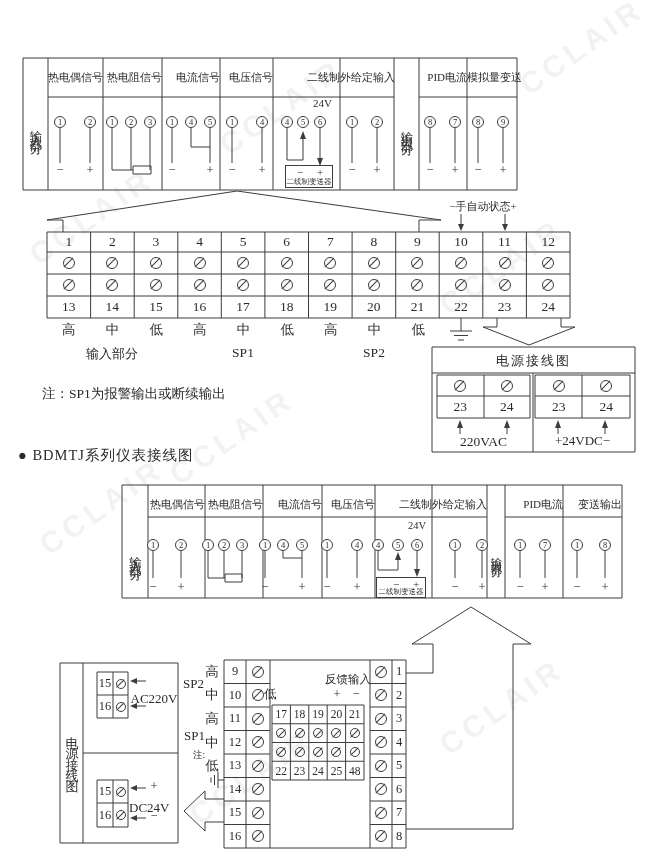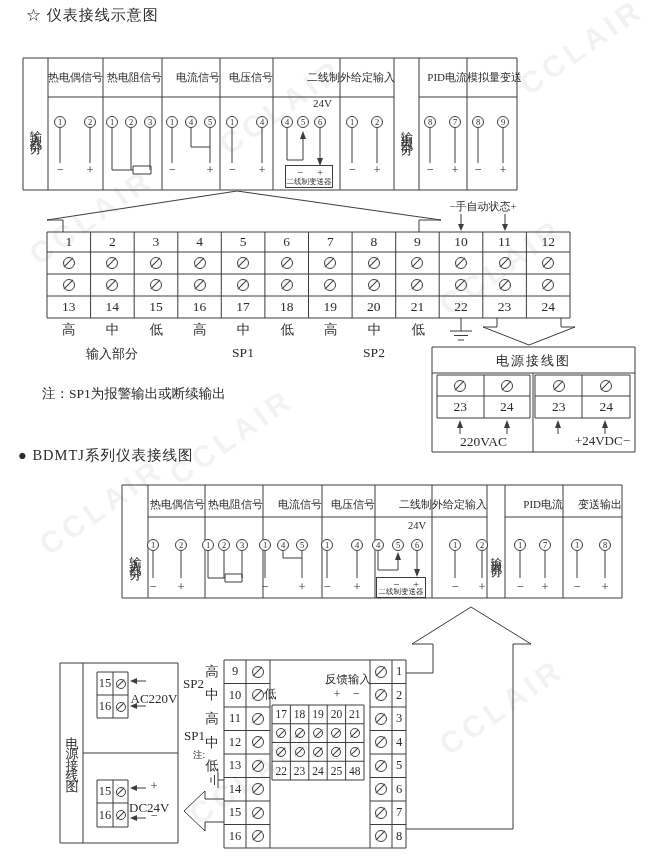--- a/index.html
+++ b/index.html
@@ -131,21 +131,20 @@
       <polygon points="605,420 602,428 608,428"></polygon>
       <polygon points="398,552 395,560 401,560"></polygon>
       <polygon points="417,577 414,569 420,569"></polygon>
       <polygon points="130,681 137,678 137,684"></polygon>
       <polygon points="130,706 137,703 137,709"></polygon>
       <polygon points="130,788 137,785 137,791"></polygon>
       <polygon points="130,818 137,815 137,821"></polygon>
     </g>
   </svg>
 
-  <div class="title" style="left:26px;top:6px">☆ 仪表接线示意图</div>
 
   <div class="vtext" style="left:23px;top:90px;width:25px;height:76px">输入部分</div>
   <div class="vtext" style="left:394px;top:93px;width:25px;height:72px">输出部分</div>
 
   <div class="hdr" style="left:48px;top:70px;width:55px">热电偶信号</div>
   <div class="hdr" style="left:103px;top:70px;width:59px">热电阻信号</div>
   <div class="hdr" style="left:162px;top:70px;width:58px">电流信号</div>
   <div class="hdr" style="left:220px;top:70px;width:53px">电压信号</div>
   <div class="hdr" style="left:273px;top:70px;width:67px">二线制</div>
   <div class="hdr" style="left:340px;top:70px;width:54px">外给定输入</div>
@@ -335,21 +334,21 @@
       </span>
       <span class="cell">
         <span class="screw"></span>
       </span>
     </div>
   <div class="frow n13" style="left:535px;top:396px;width:95px;height:22px">
       <span class="cell">23</span>
       <span class="cell">24</span>
     </div>
   <div class="lbl" style="left:437px;top:434px;width:93px;text-align:center;font-size:13.5px">220VAC</div>
-  <div class="lbl" style="left:535px;top:433px;width:95px;text-align:right;font-size:13px">+24VDC−</div>
+  <div class="lbl" style="left:535px;top:433px;width:95px;text-align:center;font-size:13px">+24VDC−</div>
 
   <div class="title" style="left:18px;top:446px;font-size:14.5px">● BDMTJ系列仪表接线图</div>
 
   <div class="vtext" style="left:122px;top:515px;width:26px;height:78px">输入部分</div>
   <div class="vtext" style="left:487px;top:515px;width:18px;height:78px;font-size:11.5px;letter-spacing:3px">输出部分</div>
 
   <div class="hdr" style="left:148px;top:497px;width:57px">热电偶信号</div>
   <div class="hdr" style="left:205px;top:497px;width:58px">热电阻信号</div>
   <div class="hdr" style="left:263px;top:497px;width:59px">电流信号</div>
   <div class="hdr" style="left:322px;top:497px;width:53px">电压信号</div>

